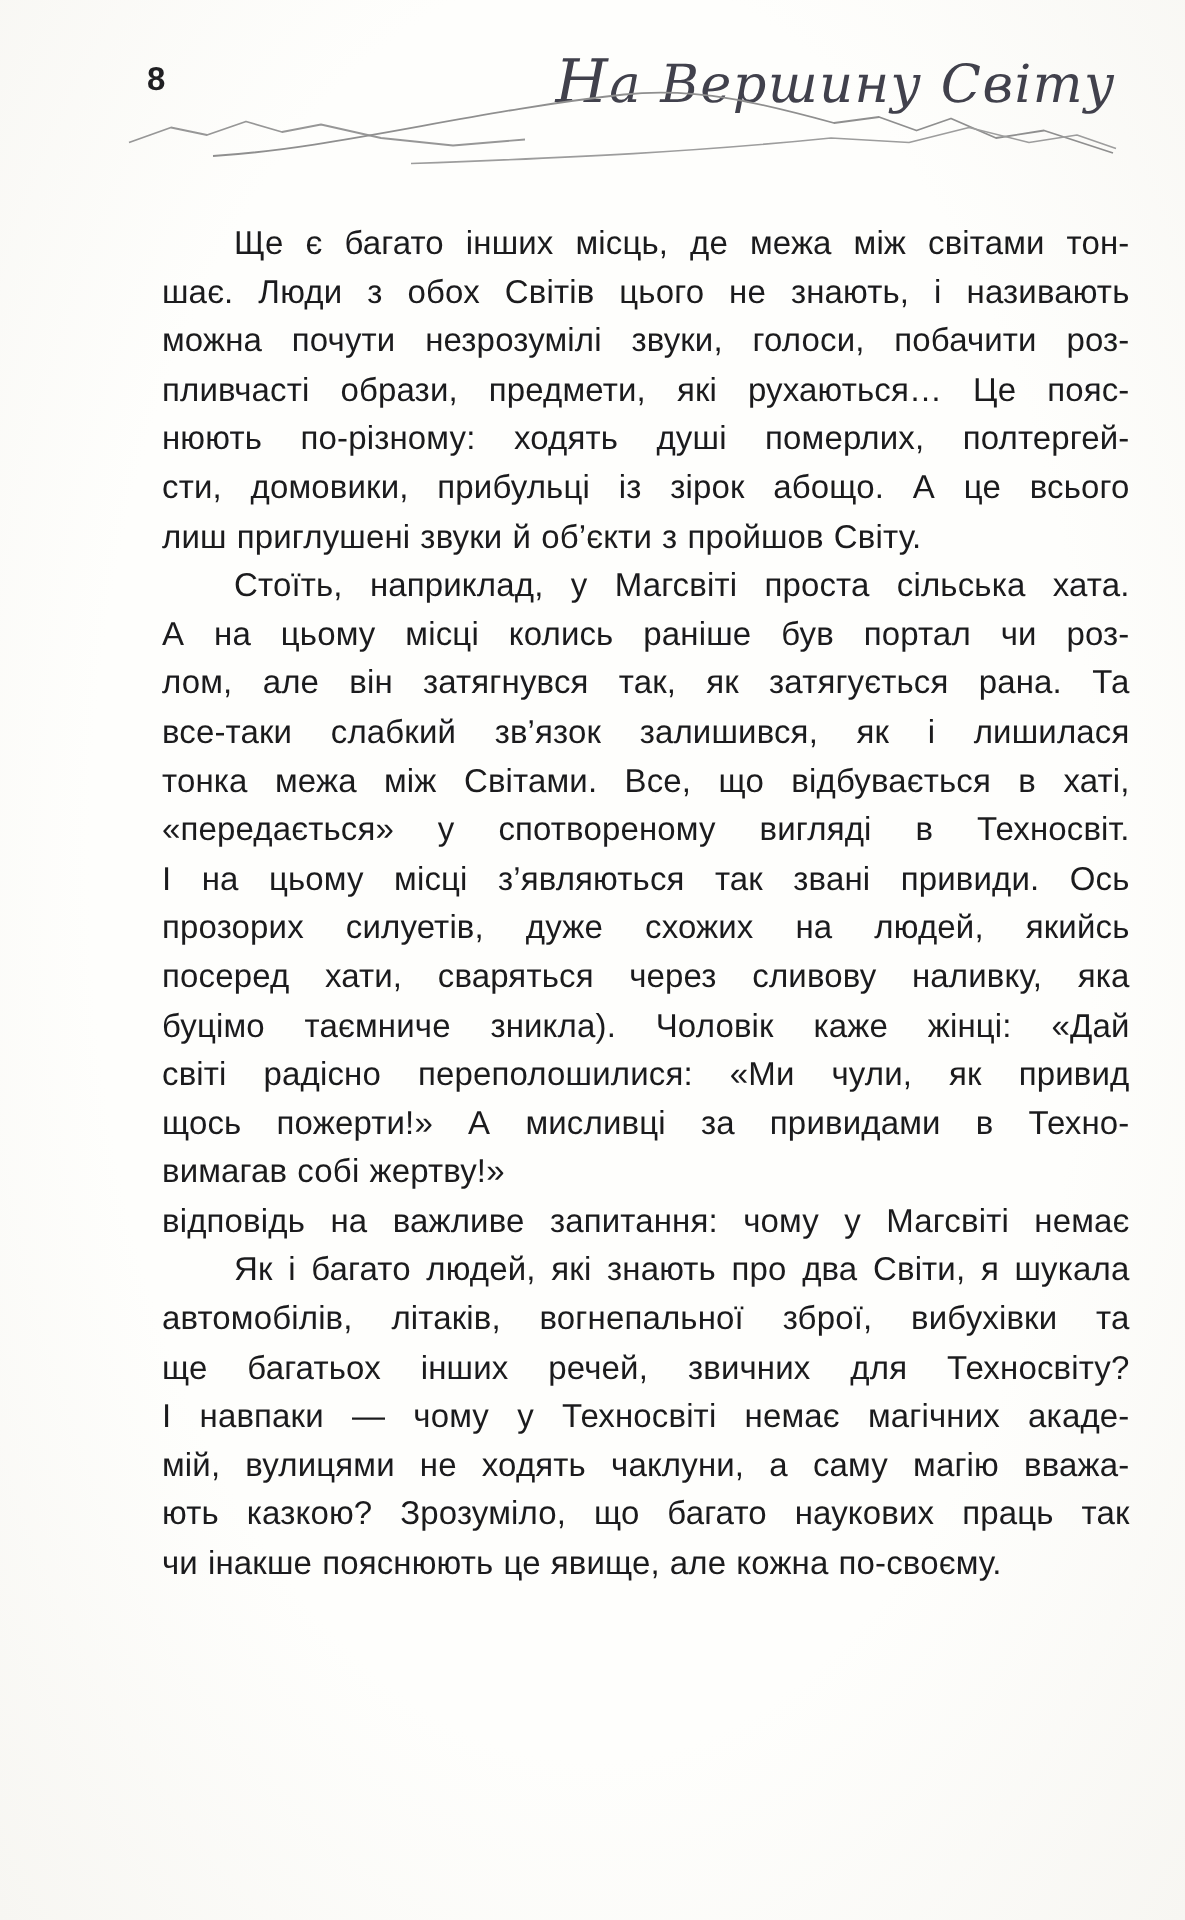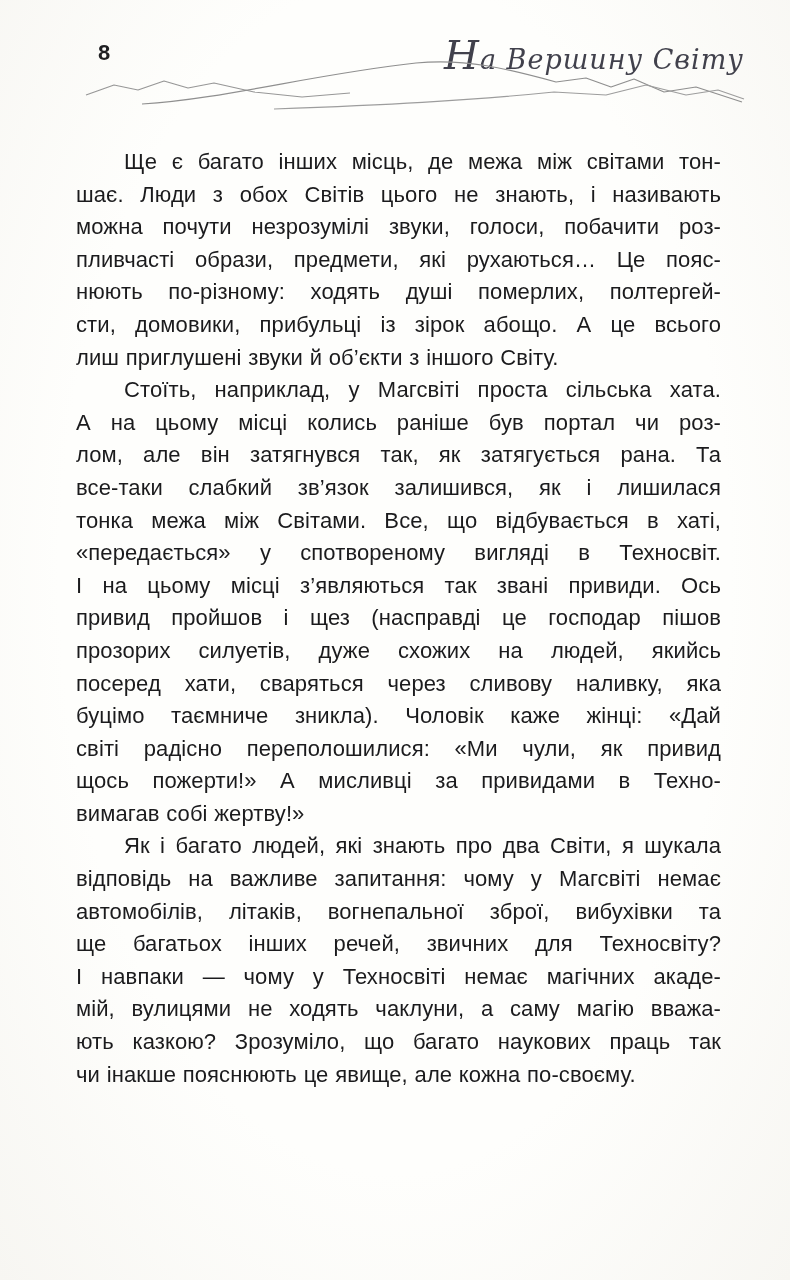--- a/index.html
+++ b/index.html
@@ -23,38 +23,38 @@
     font-size: 22px;
     font-weight: bold;
     color: #1f1f22;
   }
   .running-title {
     position: absolute;
     right: 46px;
     top: 32px;
     font-family: "DejaVu Serif", "Liberation Serif", serif;
     font-style: italic;
-    font-size: 27px;
+    font-size: 35px;
     letter-spacing: 1px;
     color: #41414c;
     white-space: nowrap;
   }
   .running-title::first-letter {
     font-size: 40px;
   }
   .mountain-sketch {
     position: absolute;
     left: 84px;
     top: 54px;
     width: 662px;
     height: 58px;
   }
   .text-block {
     position: absolute;
-    left: 76px;
+    left: 108px;
     top: 146px;
     width: 645px;
   }
   .paragraph {
     margin: 0;
   }
   .text-line {
     font-size: 22px;
     line-height: 32.6px;
     text-align: justify;
@@ -84,41 +84,40 @@
 </svg>
 
 <div class="text-block">
     <div class="paragraph">
       <div class="text-line indent">Ще є багато інших місць, де межа між світами тон-</div>
       <div class="text-line">шає. Люди з обох Світів цього не знають, і називають</div>
       <div class="text-line">можна почути незрозумілі звуки, голоси, побачити роз-</div>
       <div class="text-line">пливчасті образи, предмети, які рухаються… Це пояс-</div>
       <div class="text-line">нюють по-різному: ходять душі померлих, полтергей-</div>
       <div class="text-line">сти, домовики, прибульці із зірок абощо. А це всього</div>
-      <div class="text-line last">лиш приглушені звуки й об’єкти з іншого Світу.</div>
+      <div class="text-line last">лиш приглушені звуки й об’єкти з пройшов Світу.</div>
     </div>
     <div class="paragraph">
       <div class="text-line indent">Стоїть, наприклад, у Магсвіті проста сільська хата.</div>
       <div class="text-line">А на цьому місці колись раніше був портал чи роз-</div>
       <div class="text-line">лом, але він затягнувся так, як затягується рана. Та</div>
       <div class="text-line">все-таки слабкий зв’язок залишився, як і лишилася</div>
       <div class="text-line">тонка межа між Світами. Все, що відбувається в хаті,</div>
       <div class="text-line">«передається» у спотвореному вигляді в Техносвіт.</div>
       <div class="text-line">І на цьому місці з’являються так звані привиди. Ось</div>
-      <div class="text-line">привид пройшов і щез (насправді це господар пішов</div>
       <div class="text-line">прозорих силуетів, дуже схожих на людей, якийсь</div>
       <div class="text-line">посеред хати, сваряться через сливову наливку, яка</div>
       <div class="text-line">буцімо таємниче зникла). Чоловік каже жінці: «Дай</div>
       <div class="text-line">світі радісно переполошилися: «Ми чули, як привид</div>
       <div class="text-line">щось пожерти!» А мисливці за привидами в Техно-</div>
       <div class="text-line last">вимагав собі жертву!»</div>
     </div>
     <div class="paragraph">
+      <div class="text-line">відповідь на важливе запитання: чому у Магсвіті немає</div>
       <div class="text-line indent">Як і багато людей, які знають про два Світи, я шукала</div>
-      <div class="text-line">відповідь на важливе запитання: чому у Магсвіті немає</div>
       <div class="text-line">автомобілів, літаків, вогнепальної зброї, вибухівки та</div>
       <div class="text-line">ще багатьох інших речей, звичних для Техносвіту?</div>
       <div class="text-line">І навпаки — чому у Техносвіті немає магічних акаде-</div>
       <div class="text-line">мій, вулицями не ходять чаклуни, а саму магію вважа-</div>
       <div class="text-line">ють казкою? Зрозуміло, що багато наукових праць так</div>
       <div class="text-line last">чи інакше пояснюють це явище, але кожна по-своєму.</div>
     </div>
   </div>
 
 </body></html>

